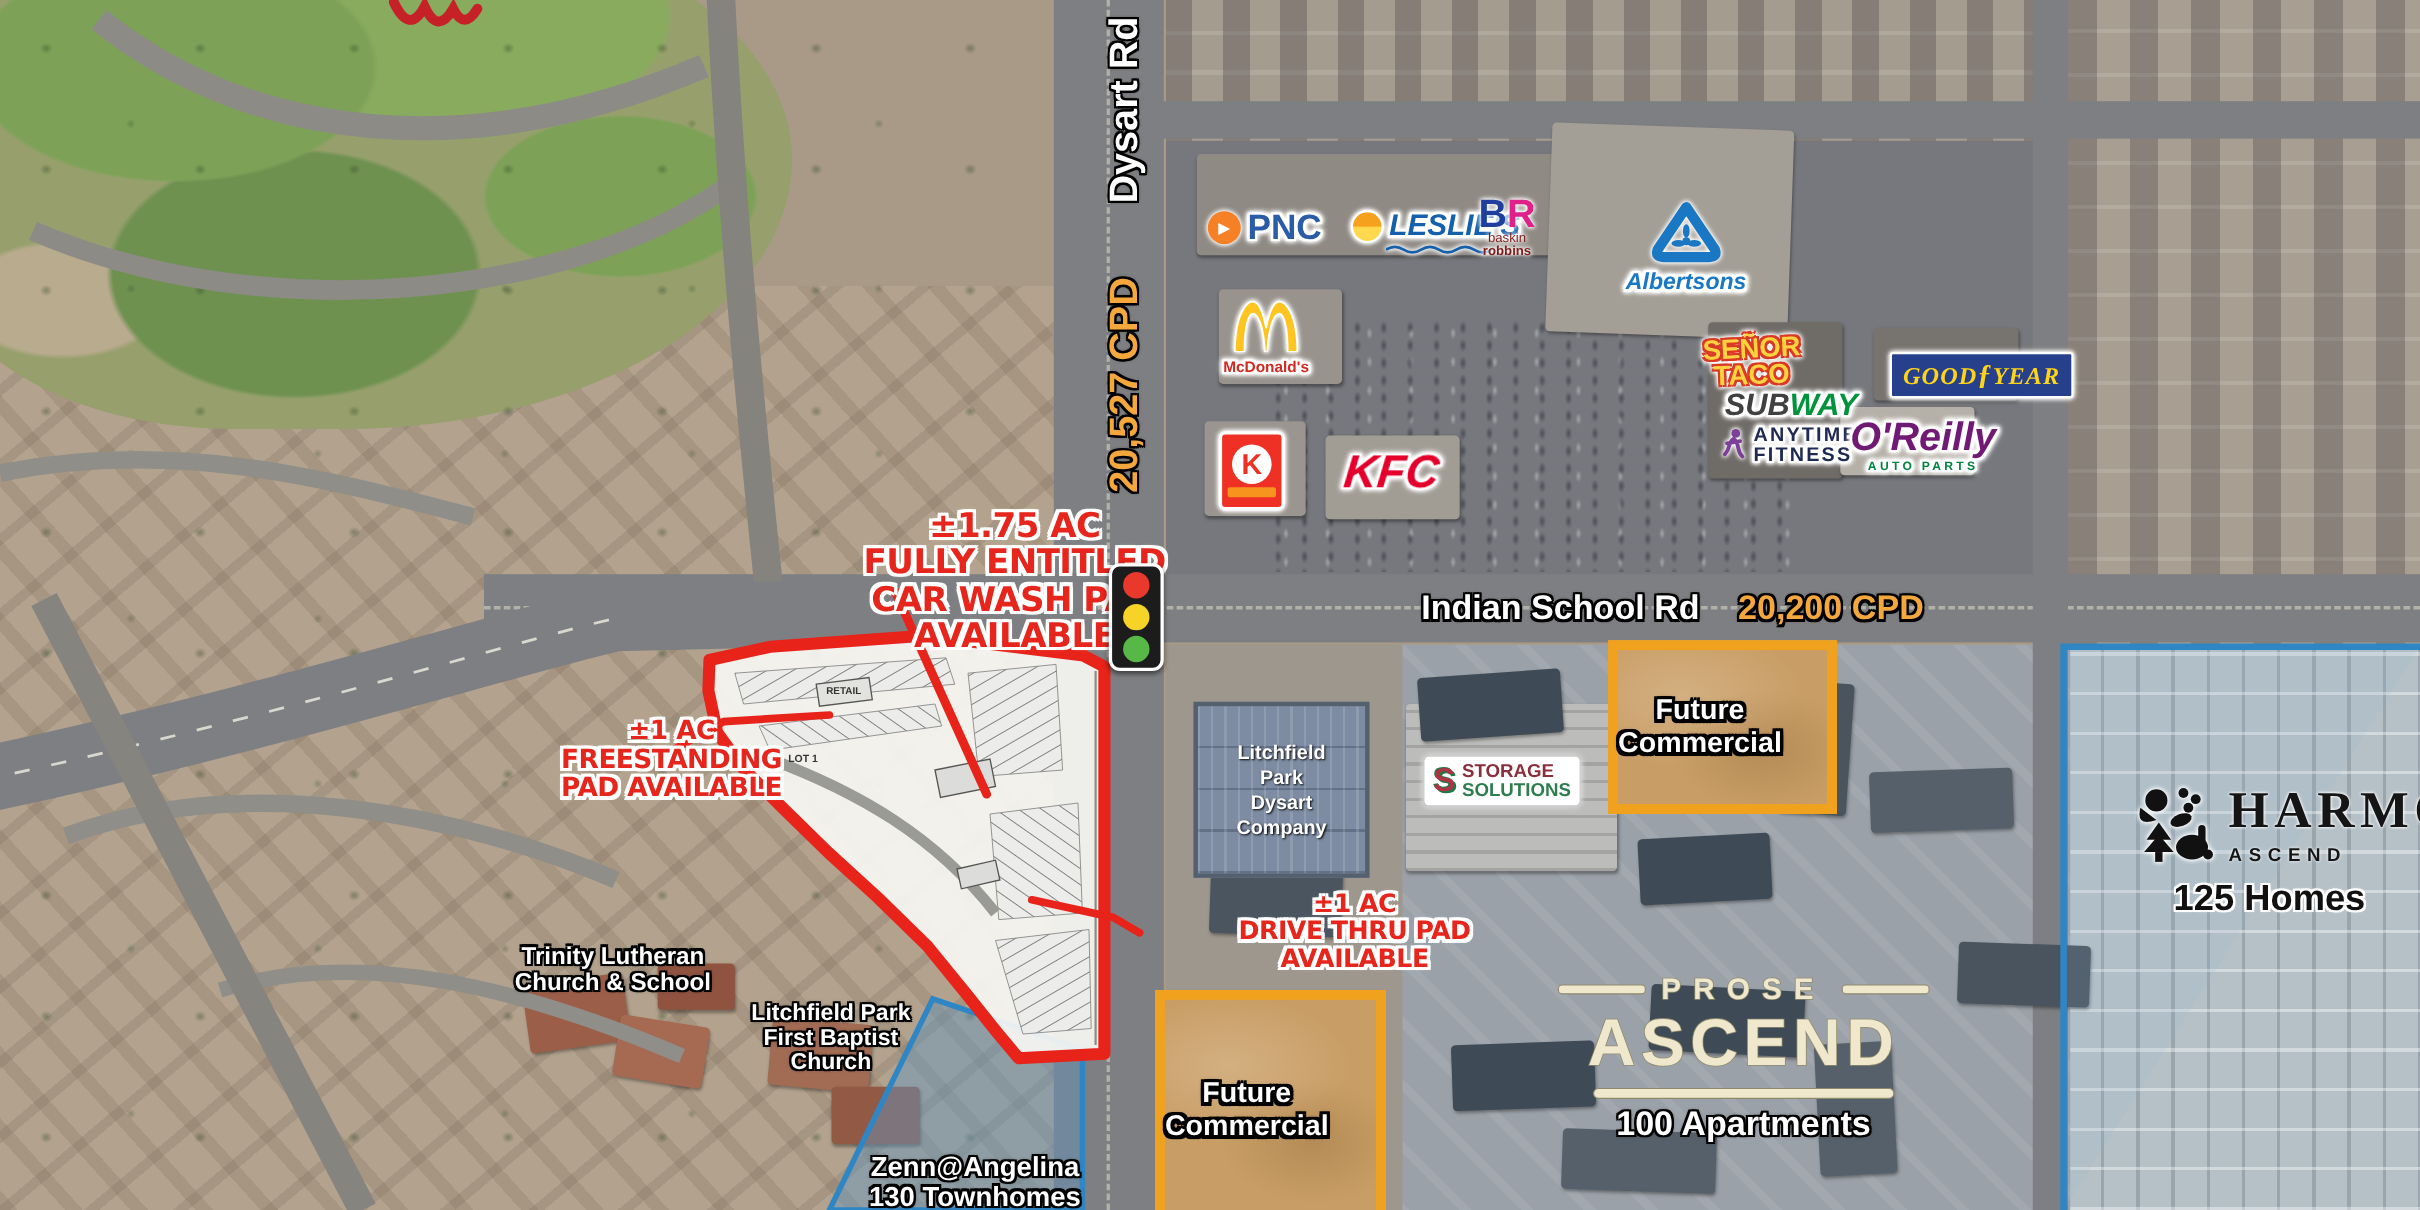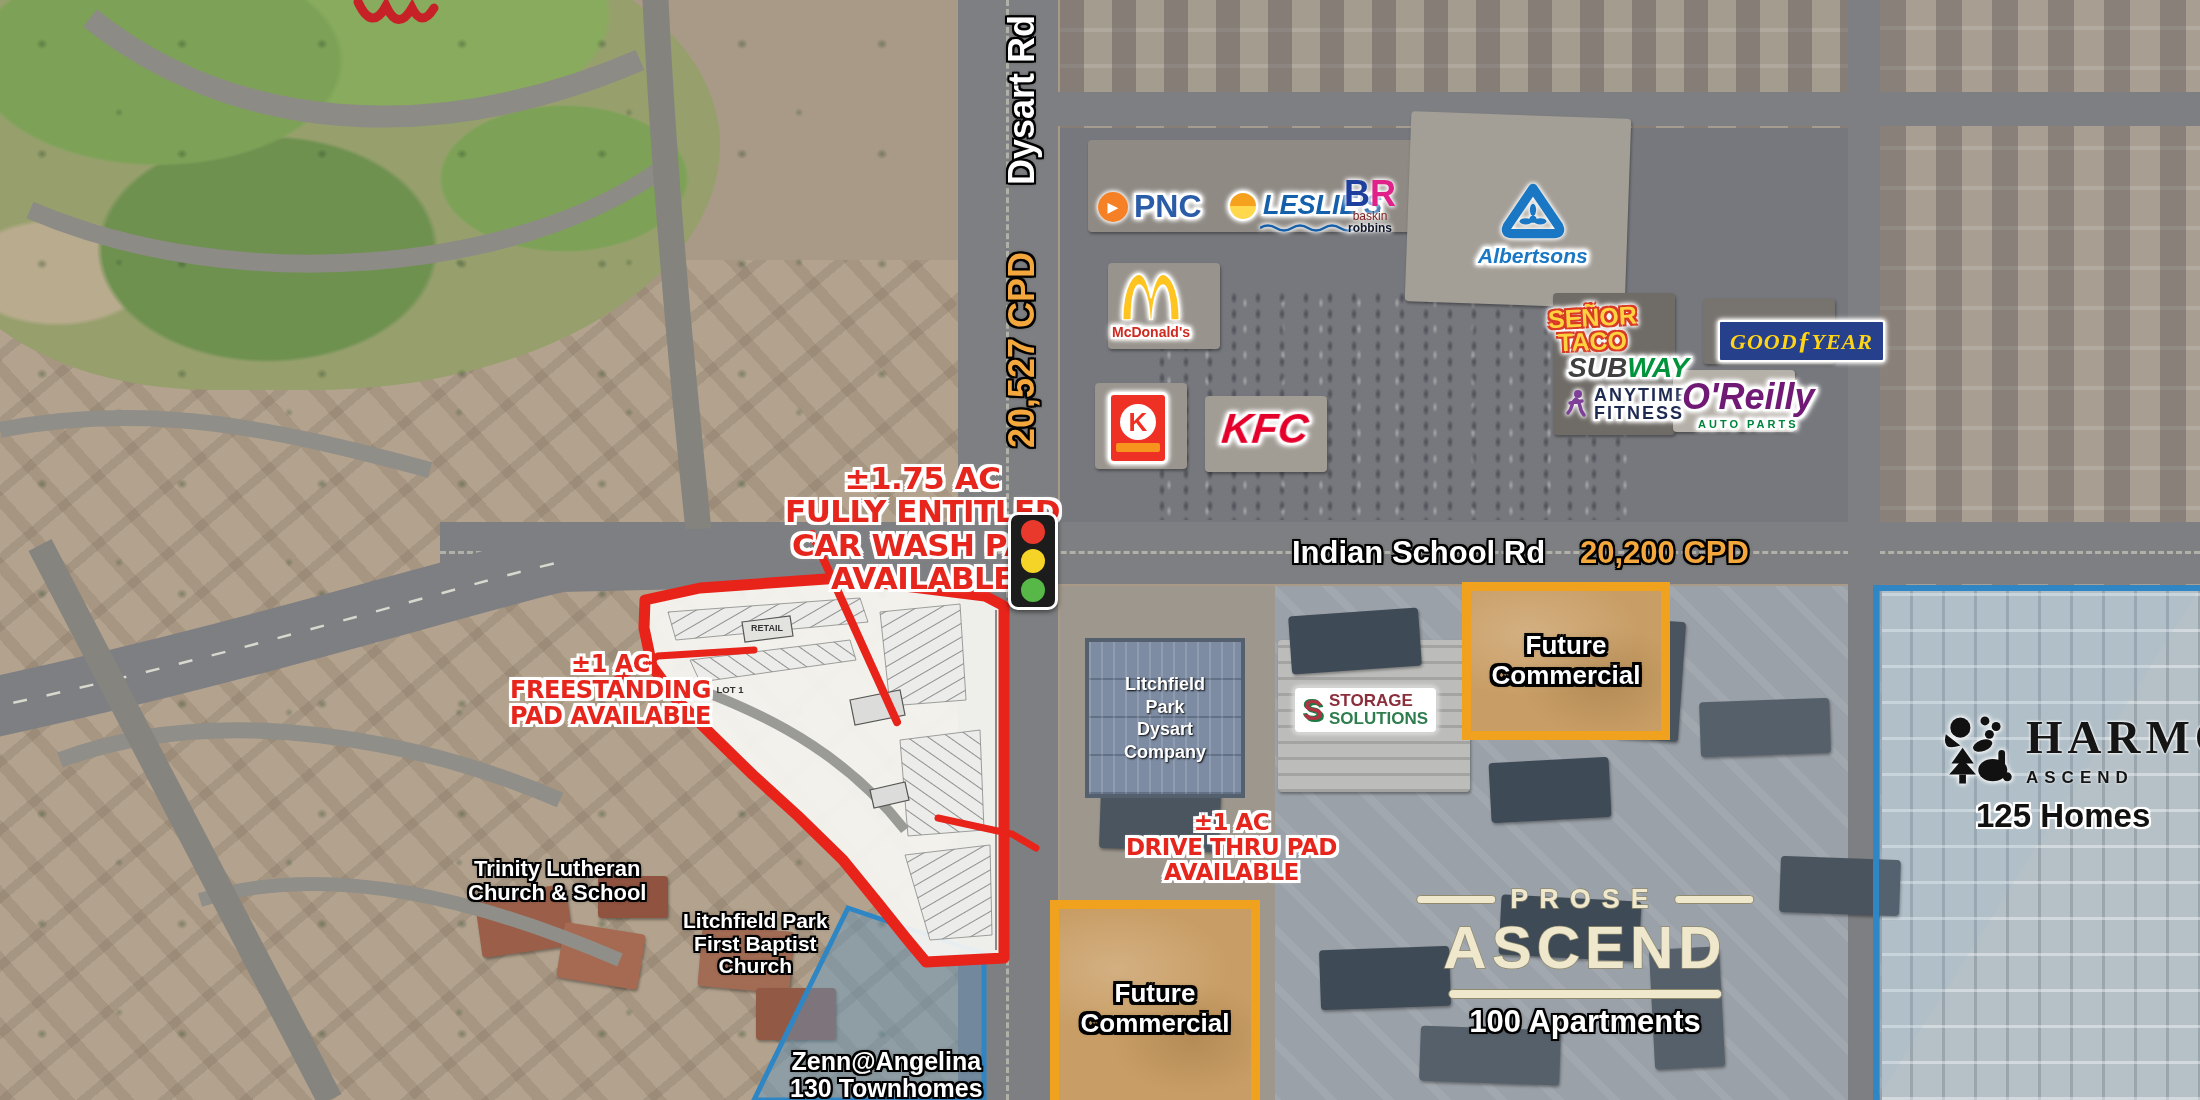--- a/index.html
+++ b/index.html
@@ -68,21 +68,21 @@
     font-family:"DejaVu Sans",sans-serif;}
   .place{color:#fff;font-weight:bold;text-align:center;}
   .chip{position:absolute;z-index:6;filter:drop-shadow(0 0 2px #fff) drop-shadow(0 0 2px #fff);}
   
   .prose-wrap{color:#efe8cc;text-align:center;font-weight:800;
     -webkit-text-stroke:1.5px #8f8a6e;paint-order:stroke fill;}
   .prose-top{display:flex;align-items:center;justify-content:center;gap:14px;font-size:27px;letter-spacing:11px;}
   .dash{width:78px;height:7px;background:#efe8cc;border:1px solid #8f8a6e;border-radius:4px;}
   .prose-main{font-size:60px;letter-spacing:5px;margin-top:2px;}
   .prose-bar{width:272px;height:8px;background:#efe8cc;border:1px solid #8f8a6e;border-radius:5px;margin:8px auto 6px;}
-  .future-box{position:absolute;z-index:5;border:9px solid #F0A21F;display:flex;align-items:center;justify-content:center;
+  .future-box{position:absolute;z-index:5;border:9px solid #F0A21F;display:flex;align-items:center;justify-content:flex-start;
     background:radial-gradient(160px 90px at 30% 30%,rgba(255,255,255,.18),transparent 70%),
       radial-gradient(120px 80px at 70% 65%,rgba(120,85,40,.25),transparent 70%),#c99e66;}
   .svc{position:absolute;z-index:5;left:1085px;top:638px;width:152px;height:152px;
     background:repeating-linear-gradient(90deg,rgba(255,255,255,.14) 0 2px,transparent 2px 12px),
       repeating-linear-gradient(0deg,rgba(20,30,50,.25) 0 2px,transparent 2px 38px),#7d8ca3;
     border:4px solid #55606e;display:flex;align-items:center;justify-content:center;}
   .tlight{position:absolute;z-index:7;left:1008px;top:512px;width:44px;height:92px;background:#1c1c1c;
     border:3px solid #fff;border-radius:10px;display:flex;flex-direction:column;align-items:center;
     justify-content:space-evenly;box-shadow:0 2px 5px rgba(0,0,0,.5);}
   .bulb{width:24px;height:24px;border-radius:50%;}
@@ -300,21 +300,21 @@
     <svg width="120" height="12" viewBox="0 0 120 12" style="margin-left:32px">
       <path d="M0,5 Q8,0 16,5 T32,5 T48,5 T64,5 T80,5 T96,5" stroke="#1560AB" stroke-width="2.5" fill="none"></path>
     </svg>
   </div>
 
   <div class="chip" style="left:1344px;top:178px;text-align:center">
     <div style="font-size:36px;font-weight:800;line-height:.9">
       <span style="color:#1E3F9E">B</span><span style="color:#E0218A">R</span>
     </div>
     <div style="font-size:12px;font-weight:normal;color:#7f1d1d;line-height:1">baskin</div>
-    <div style="font-size:12px;font-weight:bold;color:#0f172a;line-height:1">robbins</div>
+    <div style="font-size:12px;font-weight:bold;color:#7f1d1d;line-height:1">robbins</div>
   </div>
 
   <div class="chip" style="left:1112px;top:272px;text-align:center">
     <svg width="62" height="48" viewBox="0 0 56 44">
       <path d="M2,44 C2,10 13,2 17,2 C23,2 26,14 28,24 C30,14 33,2 39,2 C43,2 54,10 54,44 L46,44 C46,20 42,12 39,12 C35,12 30,22 29,44 L27,44 C26,22 21,12 17,12 C14,12 10,20 10,44 Z" fill="#FFC420" stroke="#fff" stroke-width="1.5"></path>
     </svg>
     <div class="haloW2" style="font-size:14px;font-weight:800;color:#D02A20">McDonald's</div>
   </div>
 
   <div class="chip" style="left:1478px;top:182px;text-align:center">

